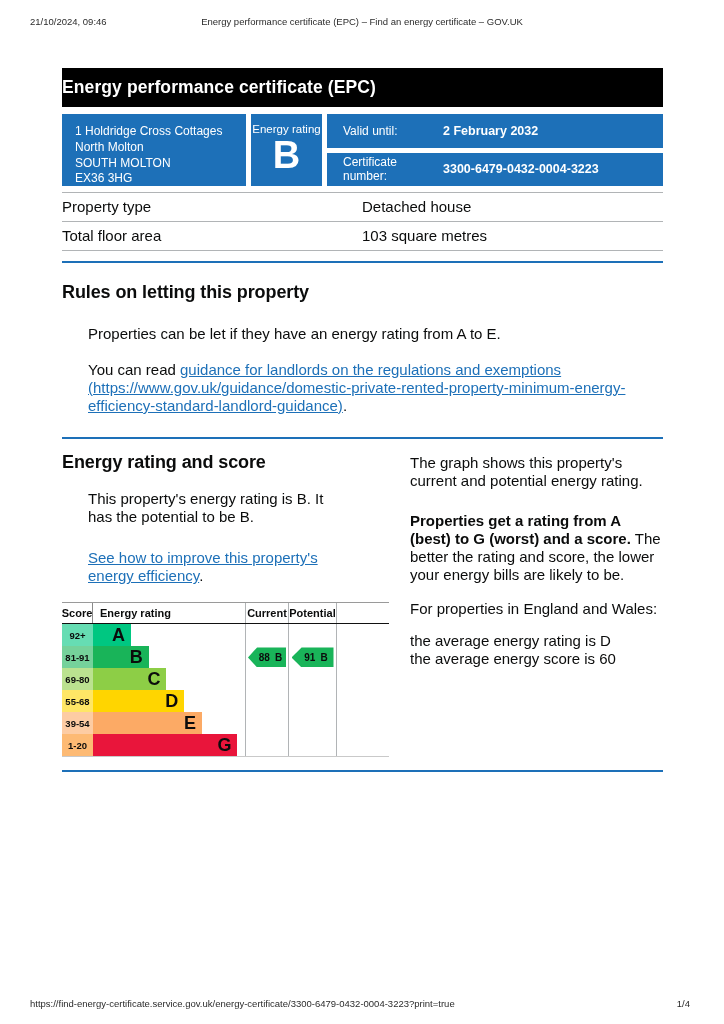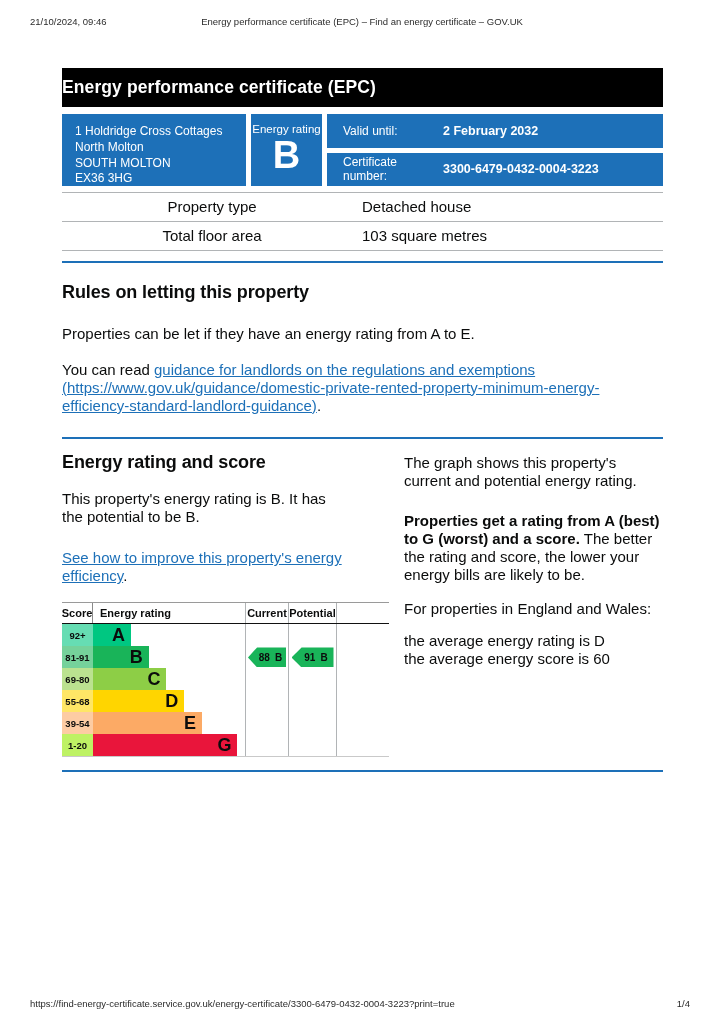--- a/index.html
+++ b/index.html
@@ -25,35 +25,35 @@
   .rating-box .big { font-size:38px; font-weight:bold; line-height:1.05; margin-top:1px; }
   .meta-box  { flex:1; display:flex; flex-direction:column; gap:5px; }
   .meta-row  { background:#1d70b8; color:#fff; flex:1; display:flex; align-items:center;
                padding-left:16px; font-size:12px; }
   .meta-row .mlabel { width:100px; }
   .meta-row .mvalue { font-weight:bold; font-size:12.5px; }
 
   .details-table { margin-top:6px; }
   .details-row   { display:flex; border-top:1px solid #b1b4b6; padding:5px 0 6px; }
   .details-row:last-child { border-bottom:1px solid #b1b4b6; }
-  .details-label { width:300px;text-align:center; }
+  .details-label { width:300px; }
 
   .section-divider { border:none; border-top:2px solid #1d70b8; }
   .divider-1 { margin-top:10px; }
   .divider-2 { margin-top:22px; }
   .divider-3 { margin-top:13px; }
 
   h2 { font-size:18px; font-weight:bold; line-height:1.15; letter-spacing:-0.1px; }
   .rules-heading { margin-top:19px; }
-  p { line-height:1.2; }
+  p { line-height:1.2;margin-left:26px; }
   .rules-p1 { margin-top:22px; }
   .rules-p2 { margin-top:18px; overflow-wrap:break-word; }
   a { color:#1d70b8; text-decoration:underline; cursor:pointer; }
 
-  .columns   { display:flex; margin-top:13px;gap:20px; }
+  .columns   { display:flex; margin-top:13px; }
   .col-left  { width:284px; }
   .col-right { width:279px; margin-left:38px; }
   .left-p    { margin-top:18px; }
   .left-link { margin-top:23px; }
   .right-p1  { margin-top:2px; }
   .right-p2  { margin-top:22px; }
   .right-p3  { margin-top:16px; }
   .right-p4  { margin-top:14px; }
   .bold      { font-weight:bold; }
 
@@ -190,21 +190,21 @@
             </div>
             <div class="epc-row">
               <div class="epc-score-cell" style="background: rgb(253, 204, 163);">39-54</div>
               <div class="epc-rating-cell">
                 <div class="epc-bar" style="width: 71.7%; background: rgb(252, 170, 101);">E</div>
               </div>
               <div class="epc-current-cell"></div>
               <div class="epc-potential-cell"></div>
             </div>
             <div class="epc-row">
-              <div class="epc-score-cell" style="background: #bef264;">1-20</div>
+              <div class="epc-score-cell" style="background: #fdba74;">1-20</div>
               <div class="epc-rating-cell">
                 <div class="epc-bar" style="width: 95%; background: rgb(233, 21, 59);">G</div>
               </div>
               <div class="epc-current-cell"></div>
               <div class="epc-potential-cell"></div>
             </div>
           </div>
       </div>
     </div>
 

